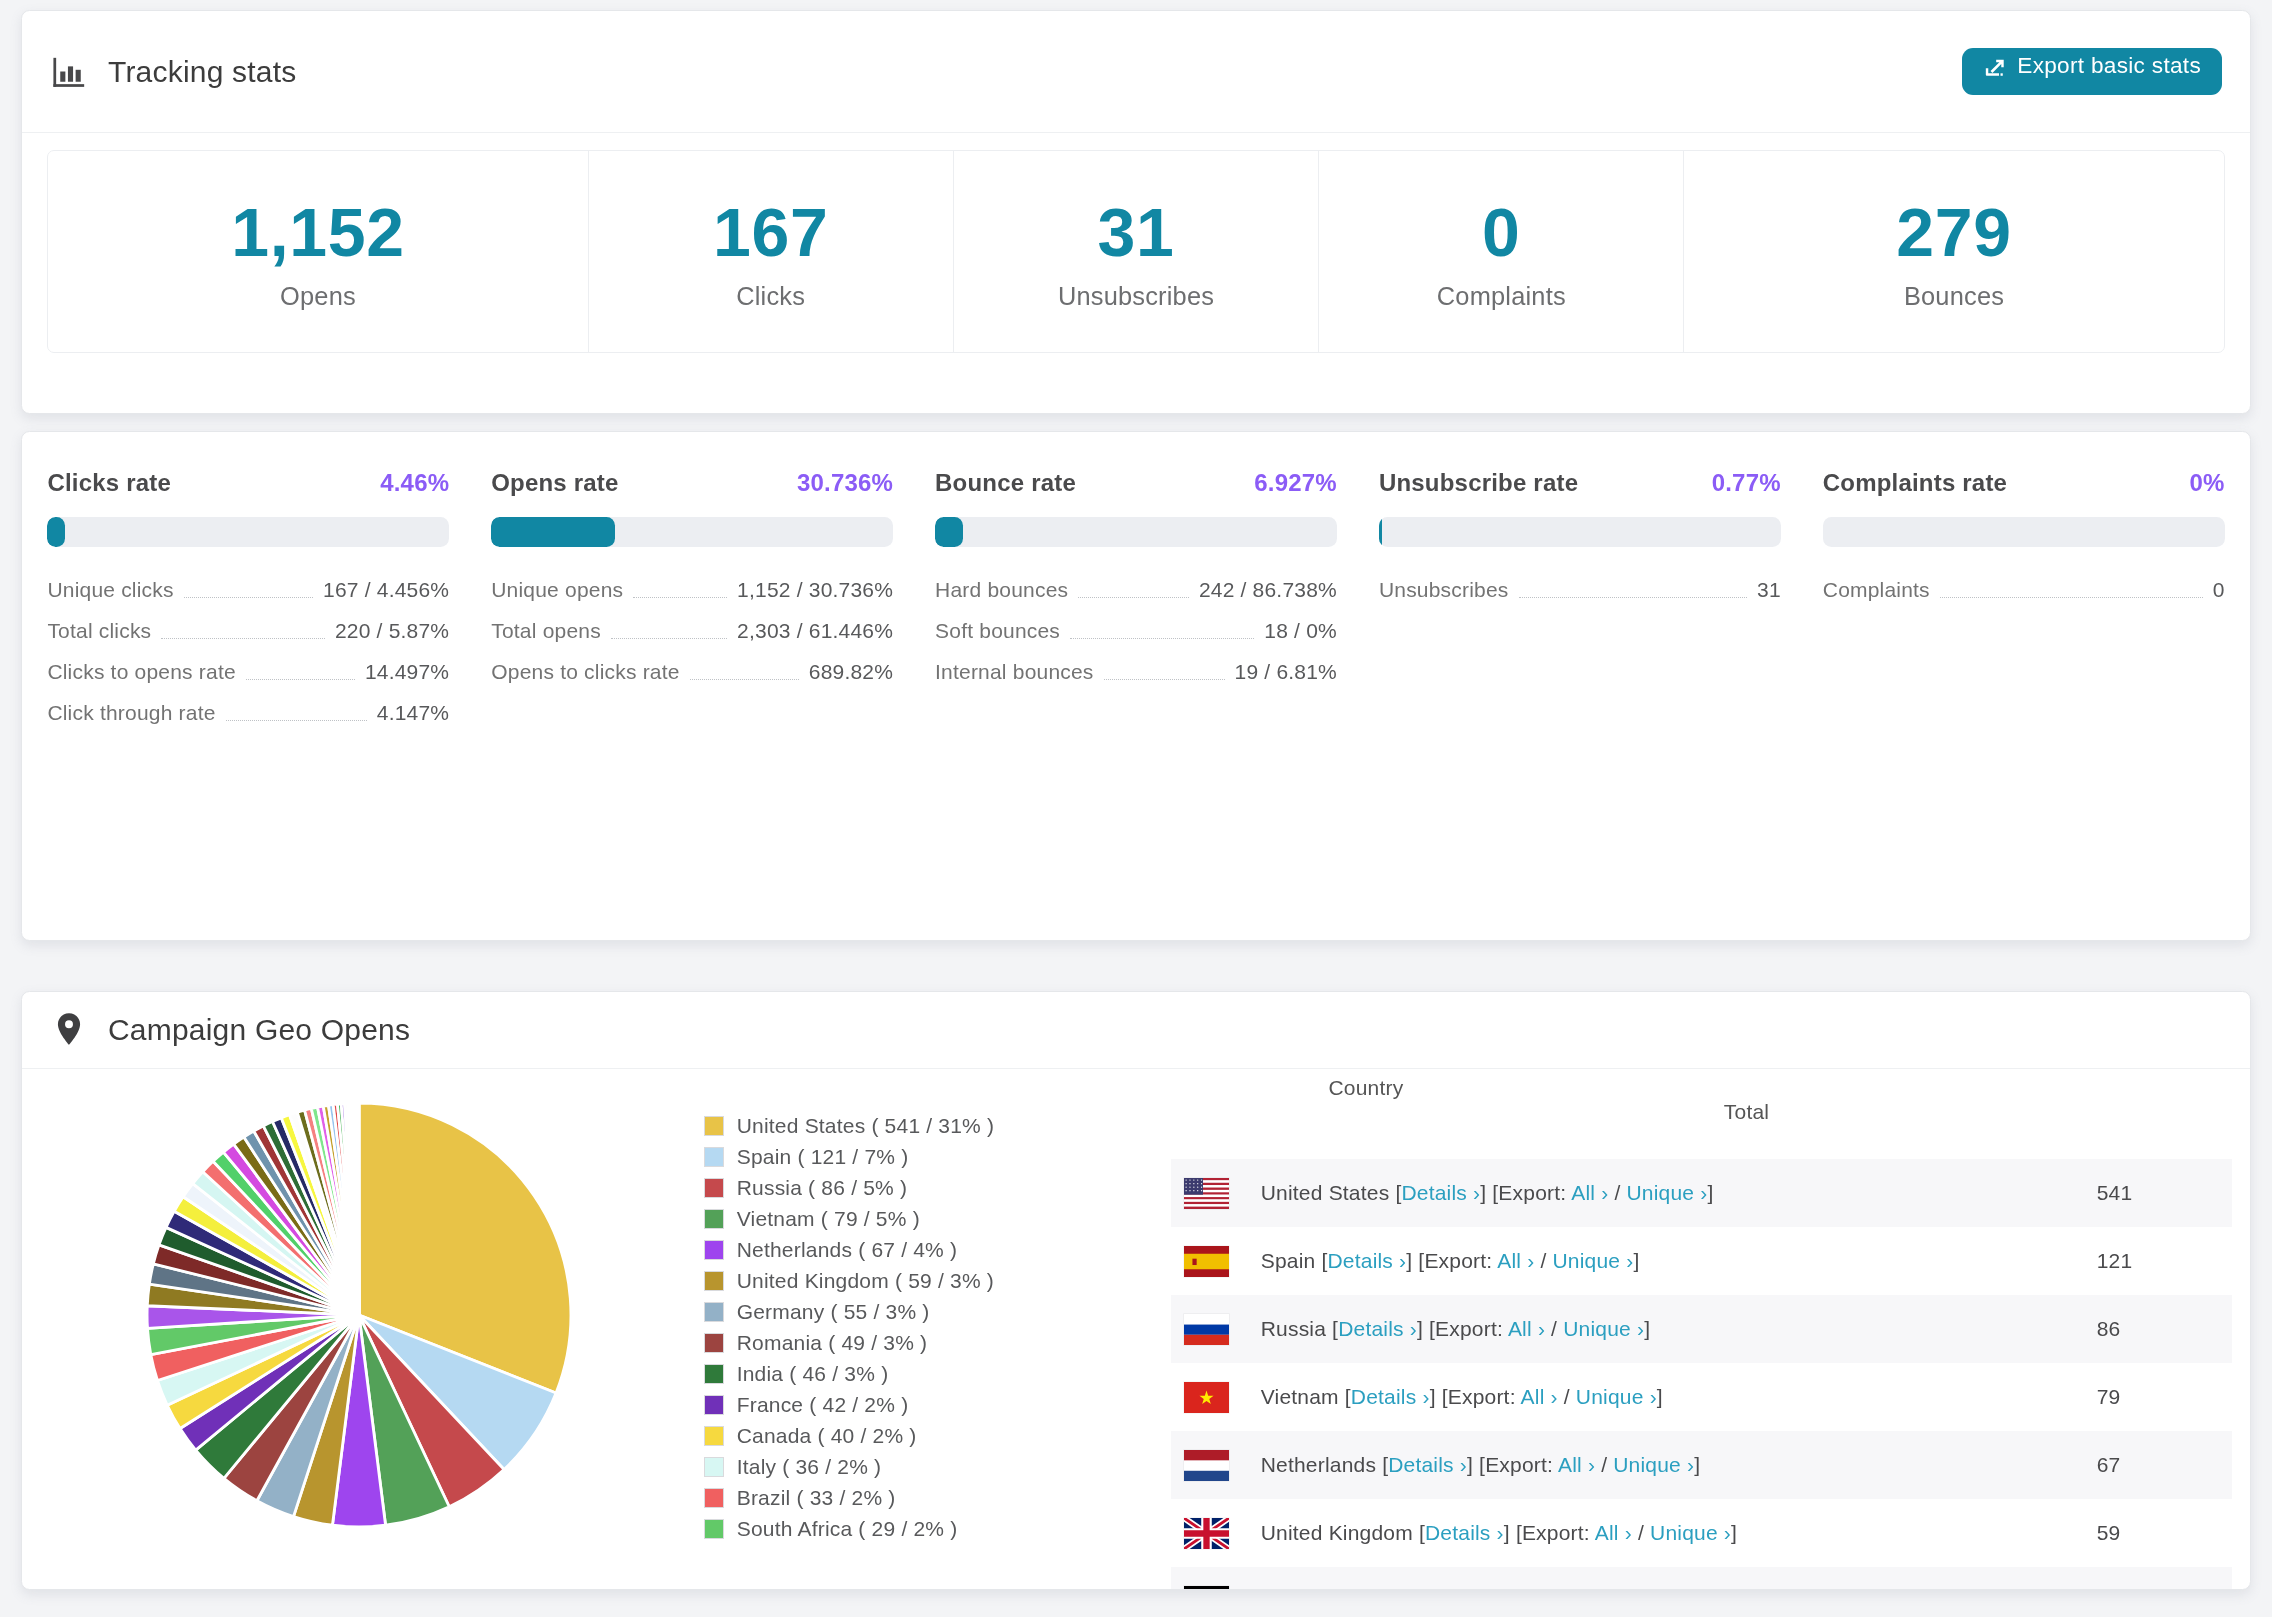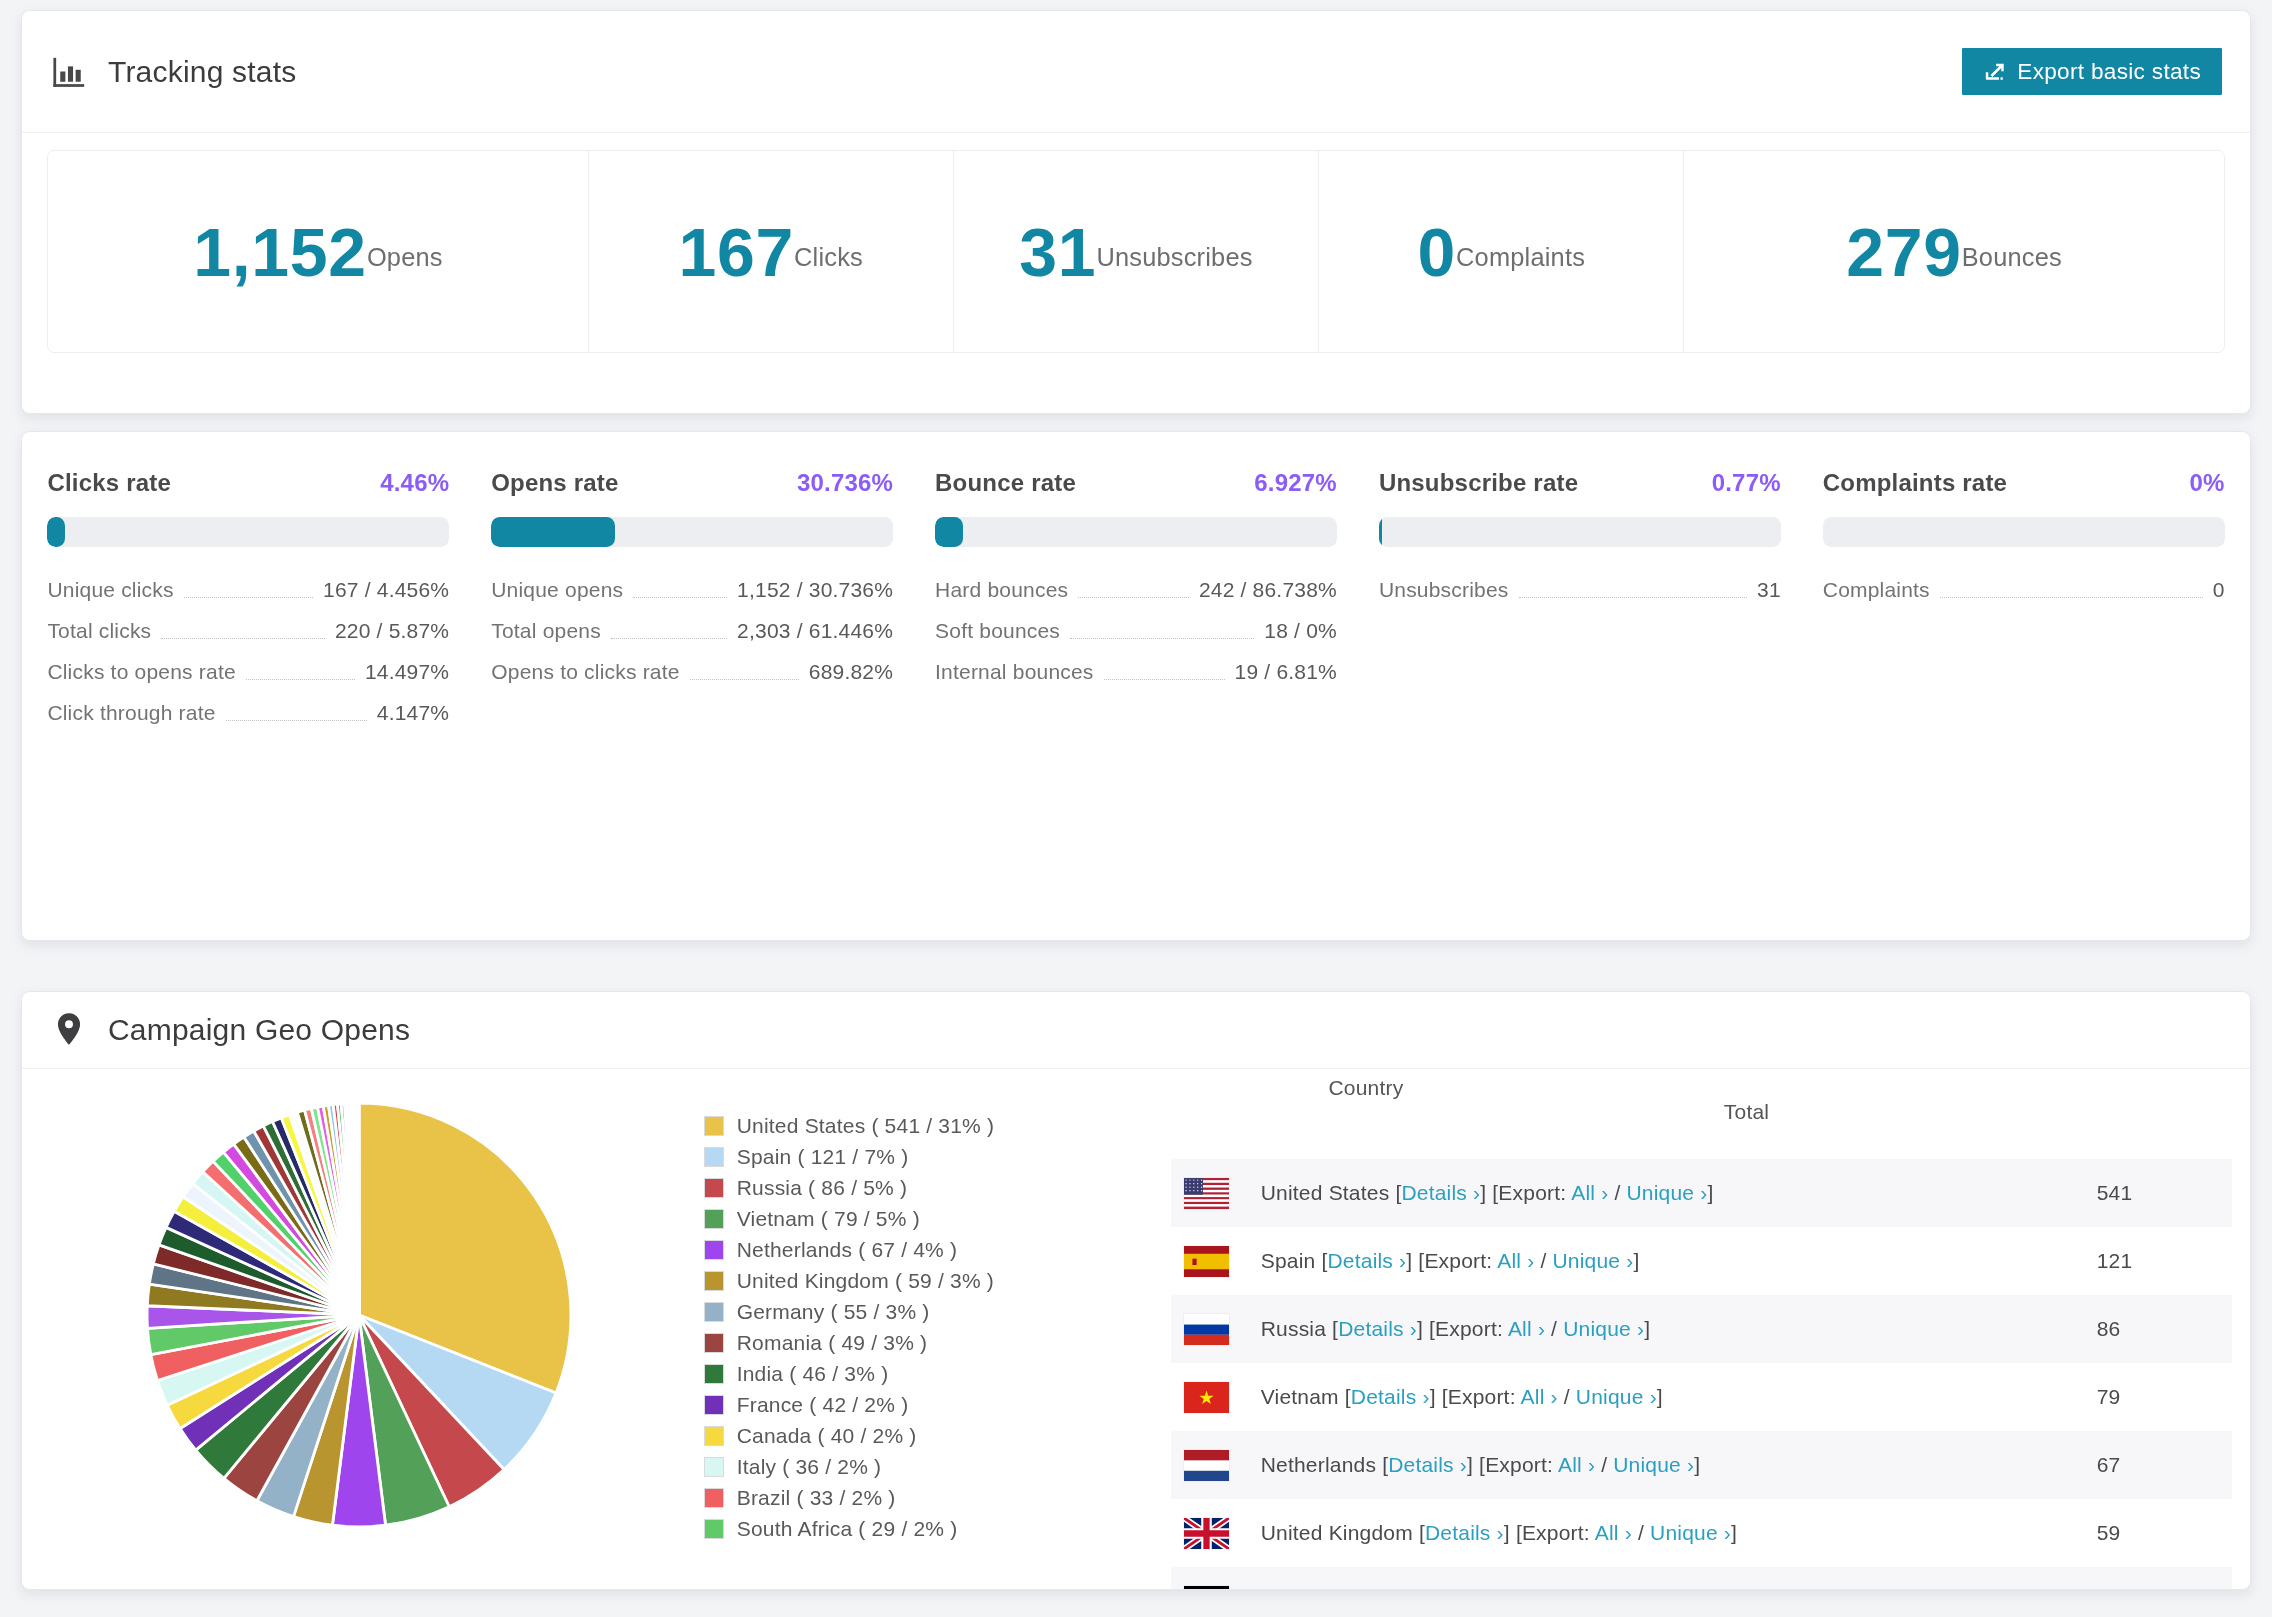--- a/index.html
+++ b/index.html
@@ -39,35 +39,35 @@
     padding:0 28px;justify-content:space-between;
   }
   #card-geo .card-header{height:76px;}
   .header-left{display:flex;align-items:center;gap:17px;}
   .card-title{font-size:30px;color:var(--title);font-weight:400;}
   .hdr-icon{width:41px;height:41px;flex:0 0 auto;}
   .divider{height:1.4px;background:var(--divider);}
 
   
   .export-btn{
-    display:flex;align-items:center;gap:11.3px;
+    display:flex;align-items:flex-end;gap:11.3px;
     background:var(--accent);color:#fff;border:none;
     font-family:inherit;font-size:22.6px;letter-spacing:0.3px;
-    padding:4px 21px;height:47px;border-radius:1px;cursor:pointer;
+    padding:16px 21px;height:47px;border-radius:11px;cursor:pointer;
   }
   .export-btn svg{width:22.6px;height:22.6px;}
 
   
   .stats-strip{
     margin:17px 25.4px 0;height:203px;
     border:1.4px solid #eceef1;border-radius:7px;
     display:flex;
   }
   .stat-cell{
-    flex:1;display:flex;
+    flex:1;display:flex;flex-direction:column;
     align-items:center;justify-content:center;
     border-right:1.4px solid #eceef1;
   }
   .stat-cell:first-child,.stat-cell:last-child{flex:1.48;}
   .stat-cell:last-child{border-right:none;}
   .stat-value{font-size:68px;font-weight:700;color:var(--accent);letter-spacing:0.7px;}
   .stat-label{font-size:25.4px;color:var(--muted);margin-top:11.3px;}
 
   
   .rates-grid{

